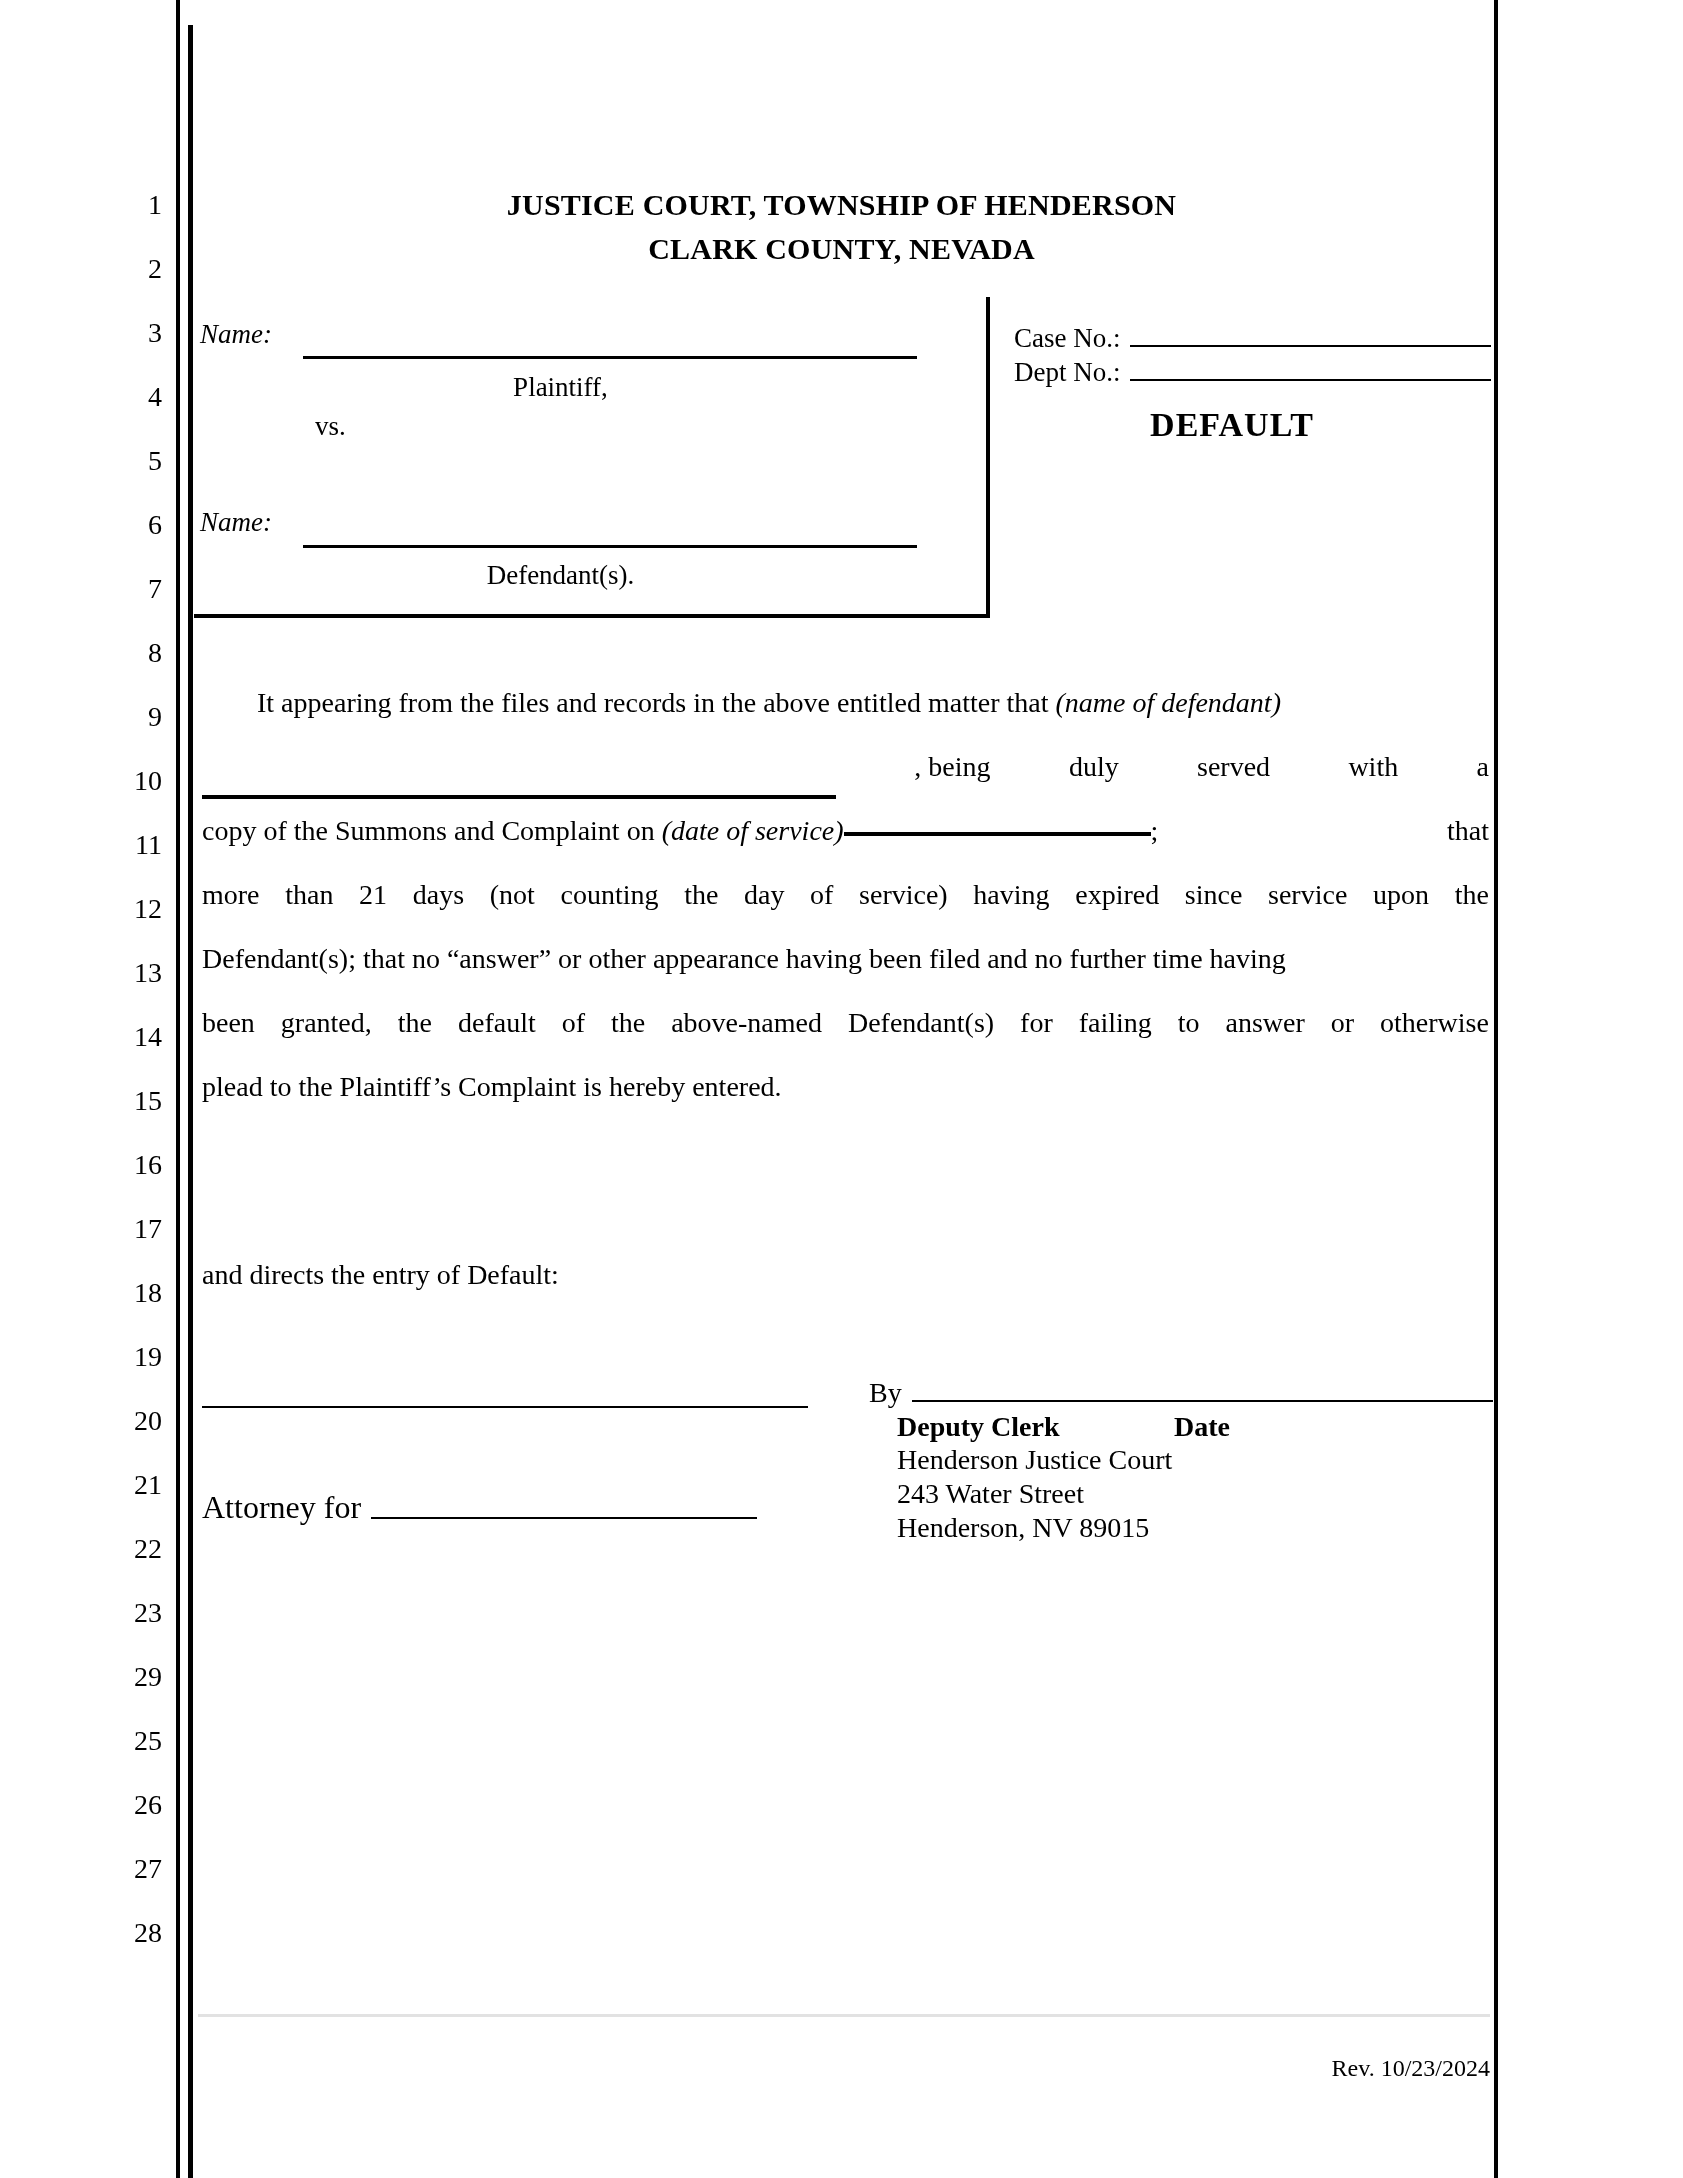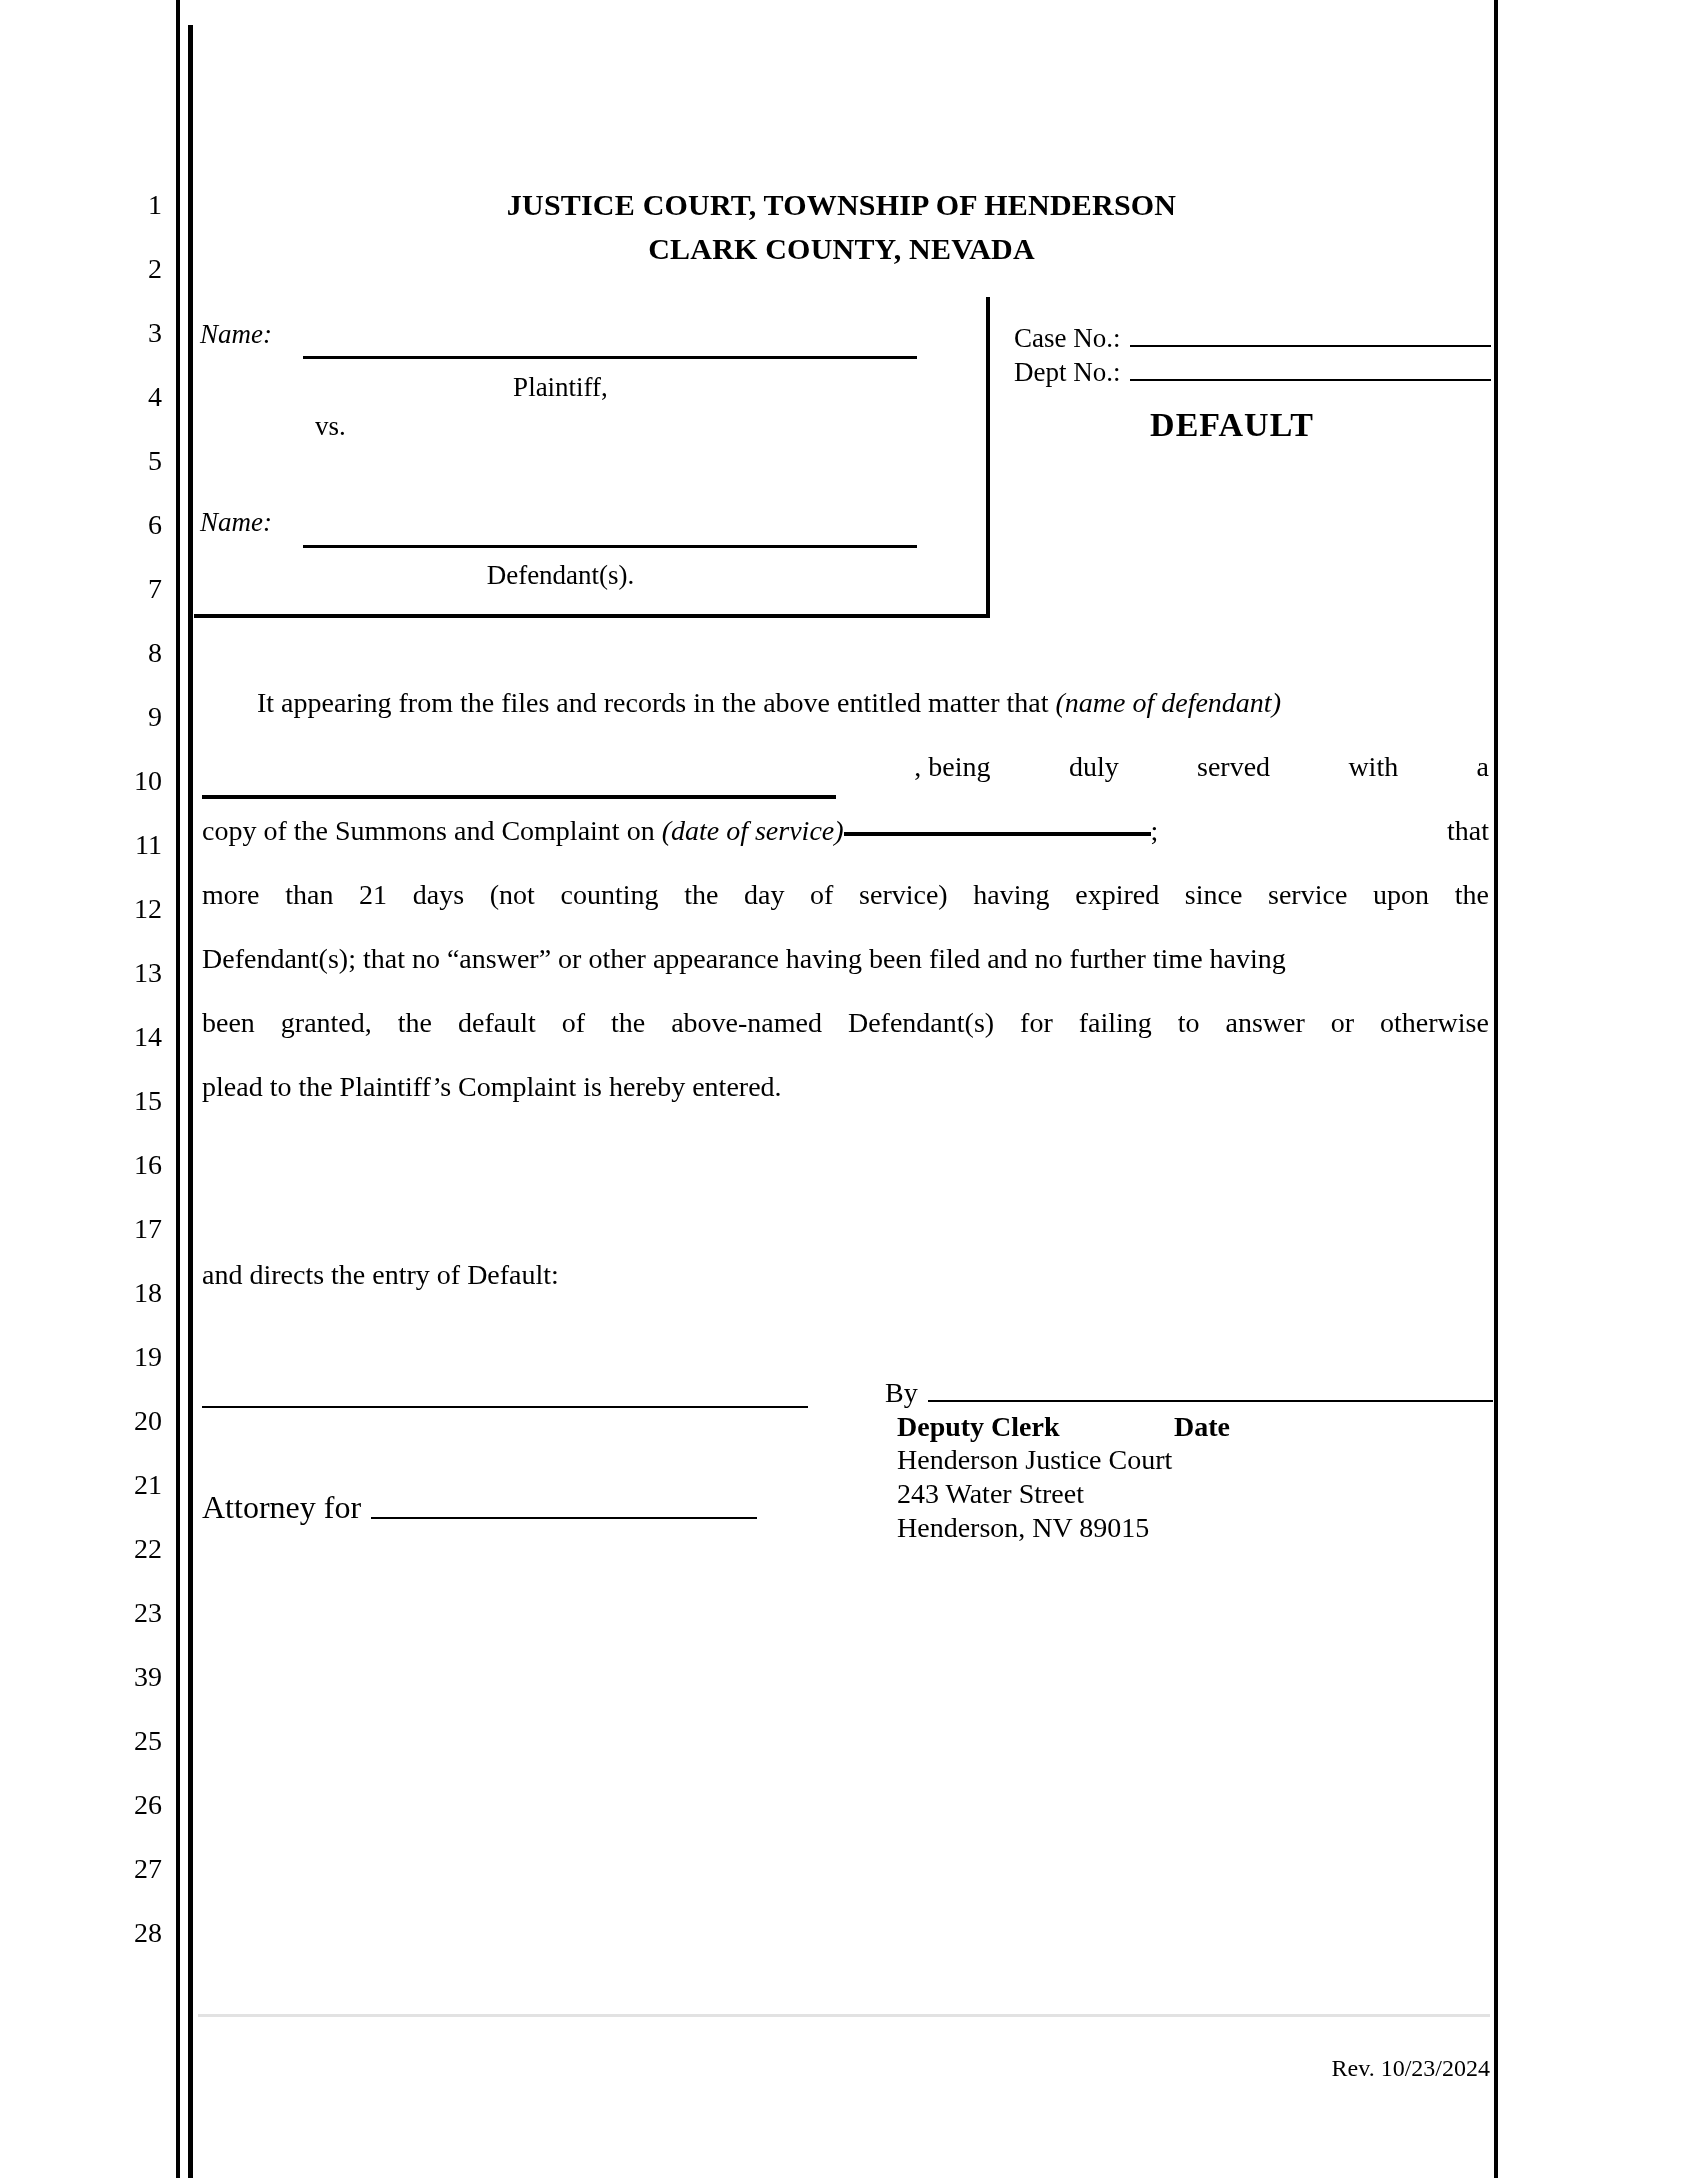--- a/index.html
+++ b/index.html
@@ -240,21 +240,21 @@
     height: 28px;
   }
 
   .sig-right {
     position: absolute;
     left: 869px;
     top: 1372px;
     width: 624px;
     font-size: 28px;
   }
-  .by-row { display: flex; align-items: baseline; margin-left: 16px; }
+  .by-row { display: flex; align-items: baseline; }
   .by-line {
     flex: 1;
     border-bottom: 2px solid #000;
     margin-left: 10px;
     height: 28px;
   }
   .clerk-row {
     display: flex;
     font-weight: bold;
     font-size: 28px;
@@ -311,21 +311,21 @@
     <div>14</div>
     <div>15</div>
     <div>16</div>
     <div>17</div>
     <div>18</div>
     <div>19</div>
     <div>20</div>
     <div>21</div>
     <div>22</div>
     <div>23</div>
-    <div>39</div>
+    <div>29</div>
     <div>25</div>
     <div>26</div>
     <div>27</div>
     <div>28</div>
   </div>
 
   <div class="court-heading">
     <div>JUSTICE COURT, TOWNSHIP OF HENDERSON</div>
     <div>CLARK COUNTY, NEVADA</div>
   </div>

